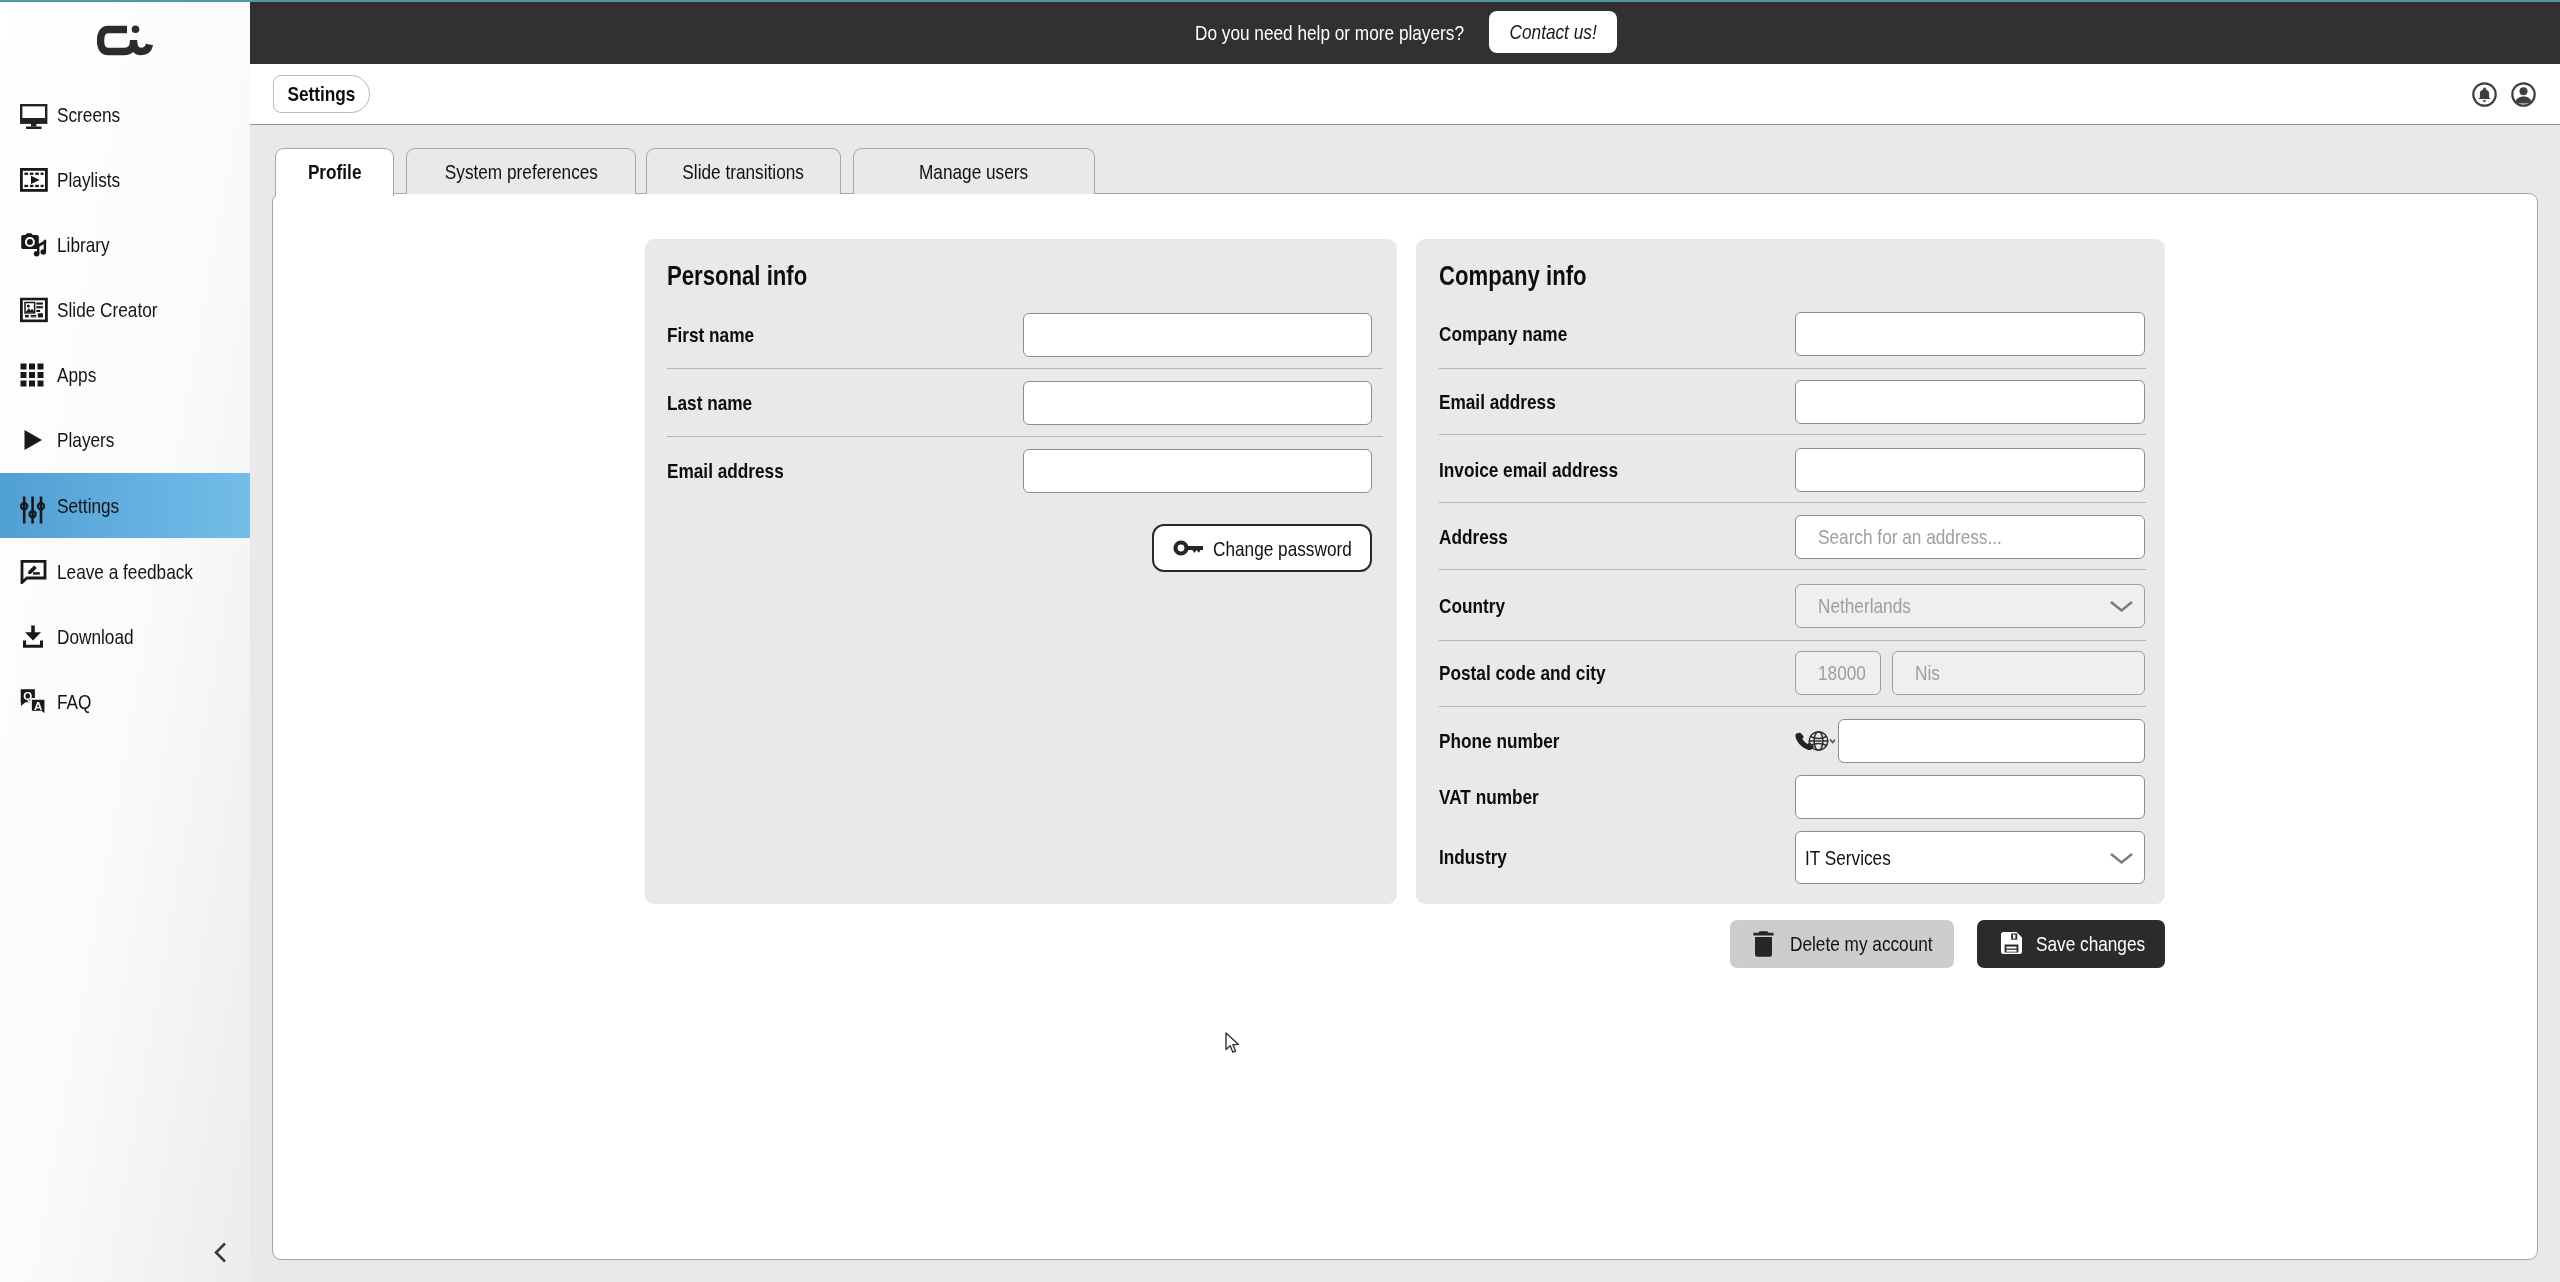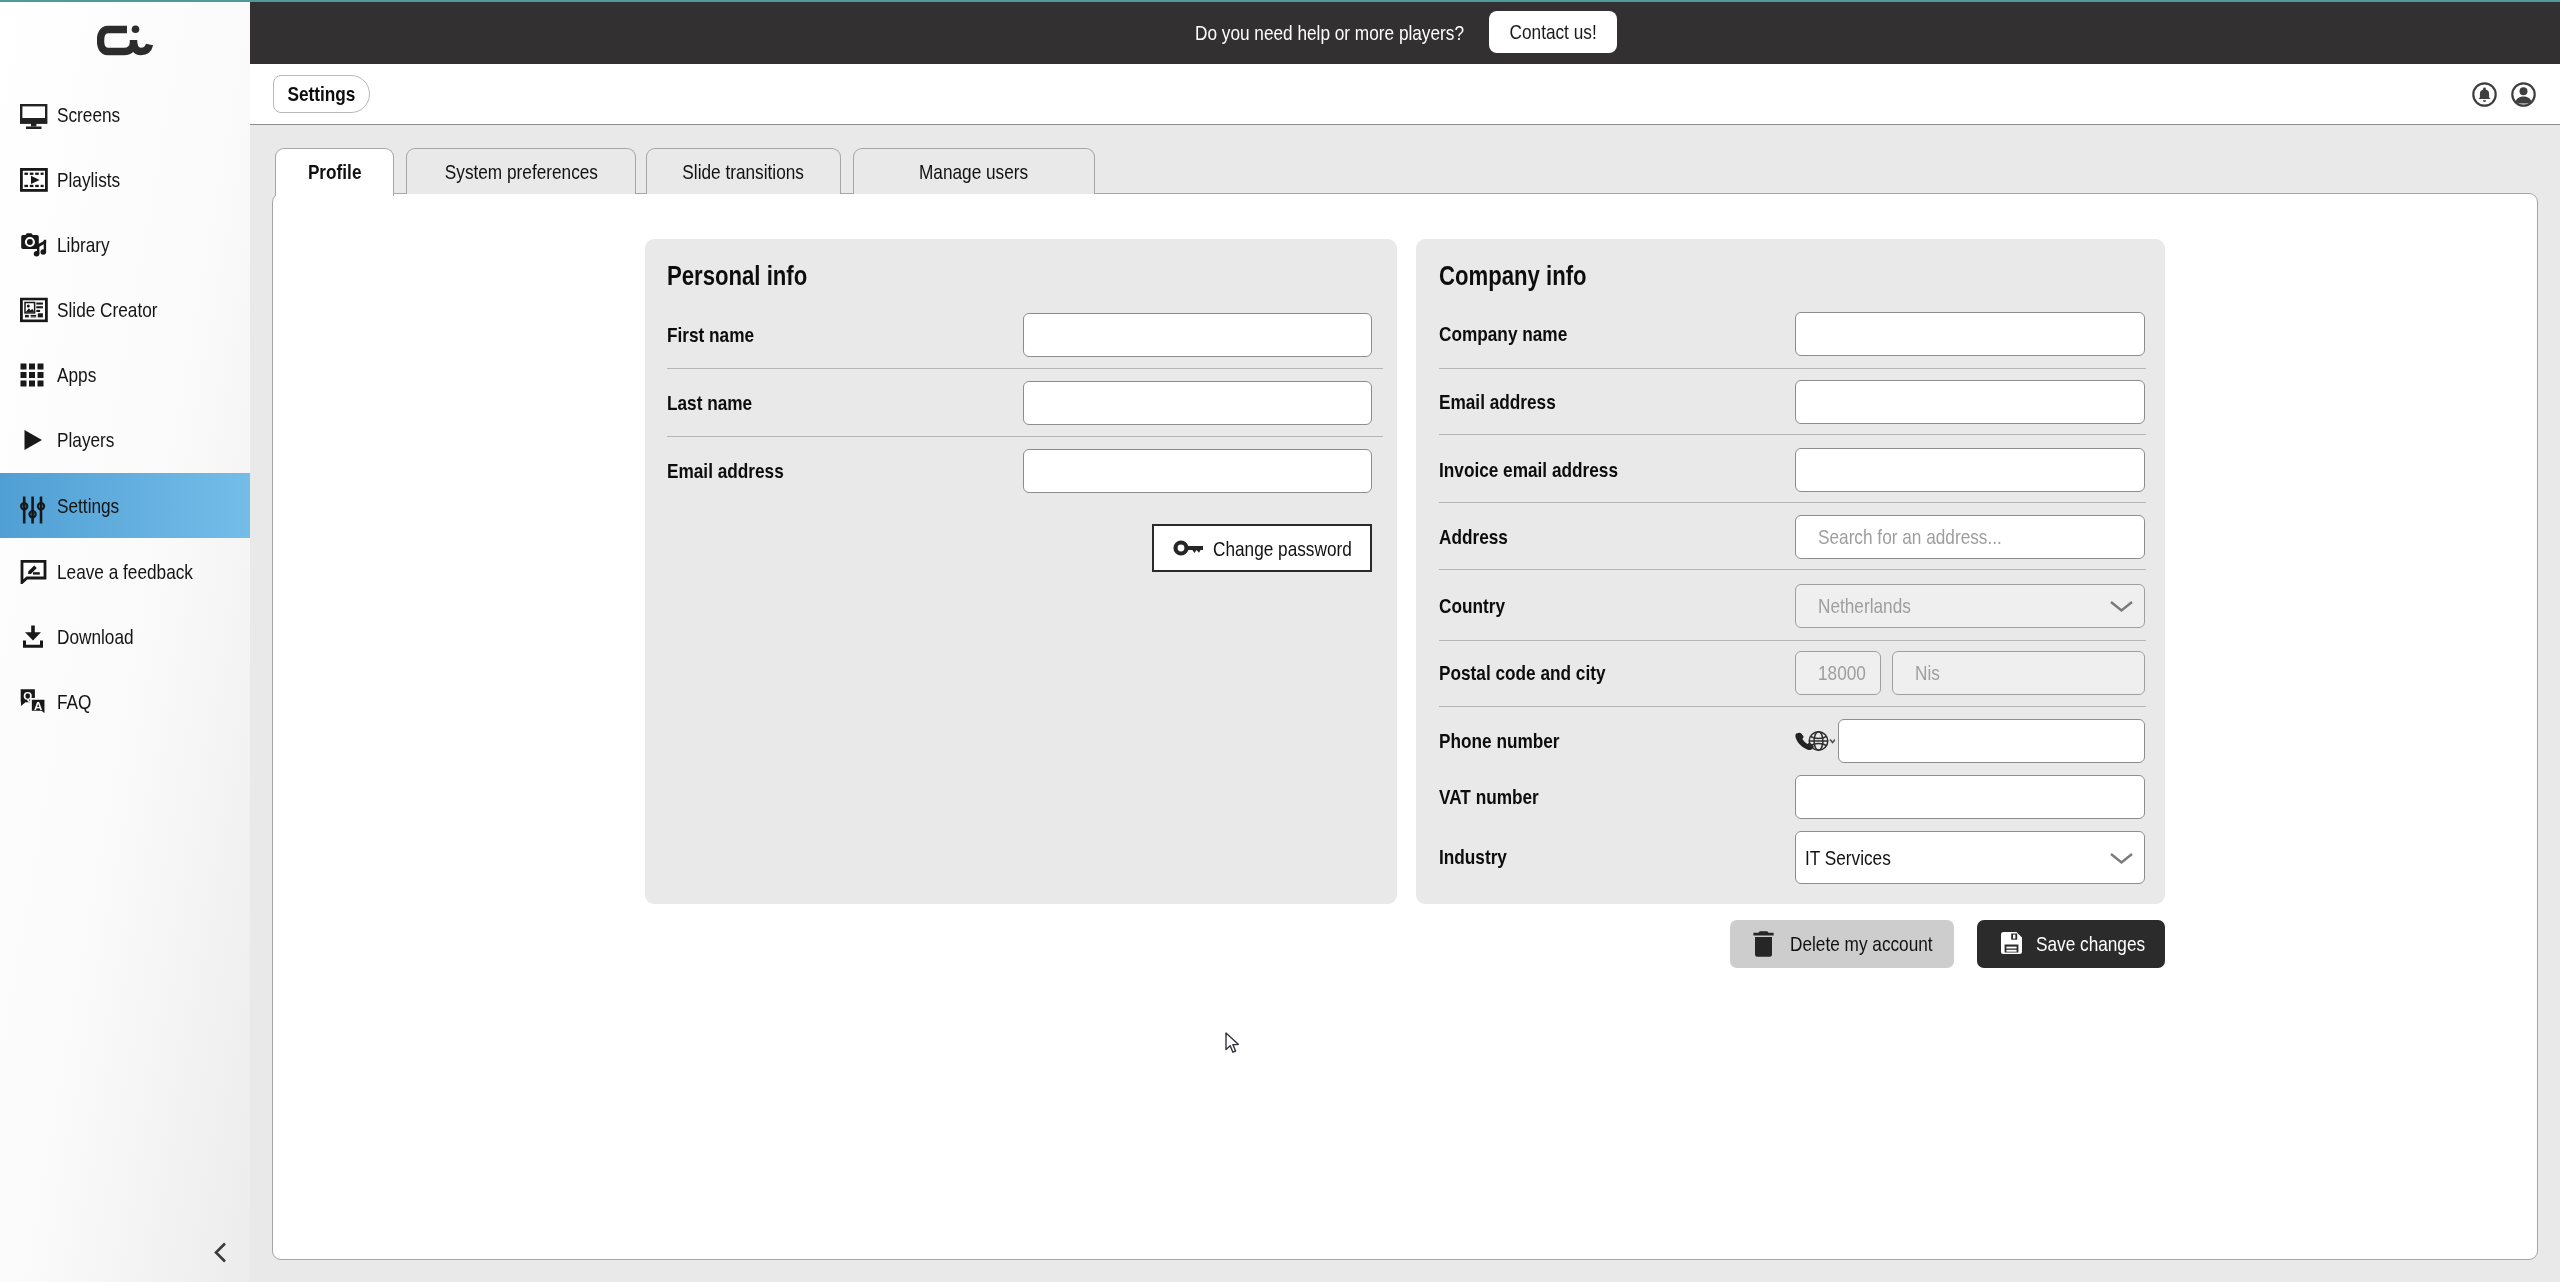--- a/index.html
+++ b/index.html
@@ -156,21 +156,21 @@
     </svg>
     <span class="mi-tx">FAQ</span>
   </div>
   <svg style="position:absolute; left:213px; top:1240px;" width="14" height="21" viewBox="0 0 14 21">
     <path d="M12 1.5 L3 10.5 L12 19.5" fill="none" stroke="#3a3a3a" stroke-width="2.6"></path>
   </svg>
 </div>
 
 <div class="abs topbar">
   <div class="abs" style="left:945px; top:0; height:62px; line-height:62px; font-size:21px; color:#fff;"><span class="tx">Do you need help or more players?</span></div>
-  <div class="abs" style="left:1239px; top:9px; width:128px; height:42px; background:#fff; border-radius:8px; text-align:center; line-height:42px; font-size:21px; color:#191919;"><span class="txc">Contact us!</span></div>
+  <div class="abs" style="left:1239px; top:9px; width:128px; height:42px; background:#fff; border-radius:8px; text-align:center; line-height:42px; font-size:21px; color:#191919;font-style:italic;"><span class="txc">Contact us!</span></div>
 </div>
 
 <div class="abs whitebar">
   <div class="abs" style="left:23px; top:11px; width:97px; height:38px; border:1px solid #b9b9b9; border-radius:8px 19px 19px 8px; text-align:center; line-height:36px; font-size:21px; font-weight:bold; color:#0d0d0d;"><span class="txc">Settings</span></div>
   <svg class="abs" style="left:2222px; top:18px;" width="25" height="25" viewBox="0 0 25 25">
     <circle cx="12.5" cy="12.5" r="11.2" fill="none" stroke="#3f3f3f" stroke-width="2.2"></circle>
     <path d="M12.5 5.6 a1.4 1.4 0 0 1 1.4 1.4 v0.5 a4.6 4.6 0 0 1 3.2 4.4 v3.5 l1.5 1.6 H6.4 l1.5-1.6 v-3.5 a4.6 4.6 0 0 1 3.2-4.4 v-0.5 a1.4 1.4 0 0 1 1.4-1.4 z" fill="#3f3f3f"></path>
     <path d="M10.8 18.2 h3.4 a1.7 1.7 0 0 1 -3.4 0 z" fill="#3f3f3f"></path>
   </svg>
   <svg class="abs" style="left:2261px; top:18px;" width="25" height="25" viewBox="0 0 25 25">
@@ -193,21 +193,21 @@
   <div class="panel" style="left:395px; width:752px;">
     <div class="label" style="left:22px; top:22px; font-size:27px;"><span class="tx">Personal info</span></div>
     <div class="label" style="left:22px; top:84px;"><span class="tx">First name</span></div>
     <div class="label" style="left:22px; top:152px;"><span class="tx">Last name</span></div>
     <div class="label" style="left:22px; top:220px;"><span class="tx">Email address</span></div>
     <div class="inp" style="left:378px; top:74px; width:349px;"></div>
     <div class="inp" style="left:378px; top:142px; width:349px;"></div>
     <div class="inp" style="left:378px; top:210px; width:349px;"></div>
     <div class="divider" style="left:22px; top:129px; width:716px;"></div>
     <div class="divider" style="left:22px; top:197px; width:716px;"></div>
-    <div class="abs" id="chpw" style="left:507px; top:285px; width:220px; height:48px; background:#fff; border:2px solid #2a2a2a; border-radius:0;">
+    <div class="abs" id="chpw" style="left:507px; top:285px; width:220px; height:48px; background:#fff; border:2px solid #2a2a2a; border-radius:12px;">
       <span style="position:absolute; left:19px; top:12px;">
           <svg width="31" height="20" viewBox="0 0 31 20">
         <circle cx="8" cy="10" r="5.5" fill="none" stroke="#262626" stroke-width="4.2"></circle>
         <path d="M13.5 7.9 H30 V12.1 H27.5 L26 14.8 L23.5 12.1 L21.5 15 L19.3 12.1 H13.5 Z" fill="#262626"></path>
       </svg>
         </span>
       <span class="tx" style="position:absolute; left:59px; top:11px; font-size:21px; color:#111;">Change password</span>
     </div>
   </div>
 

